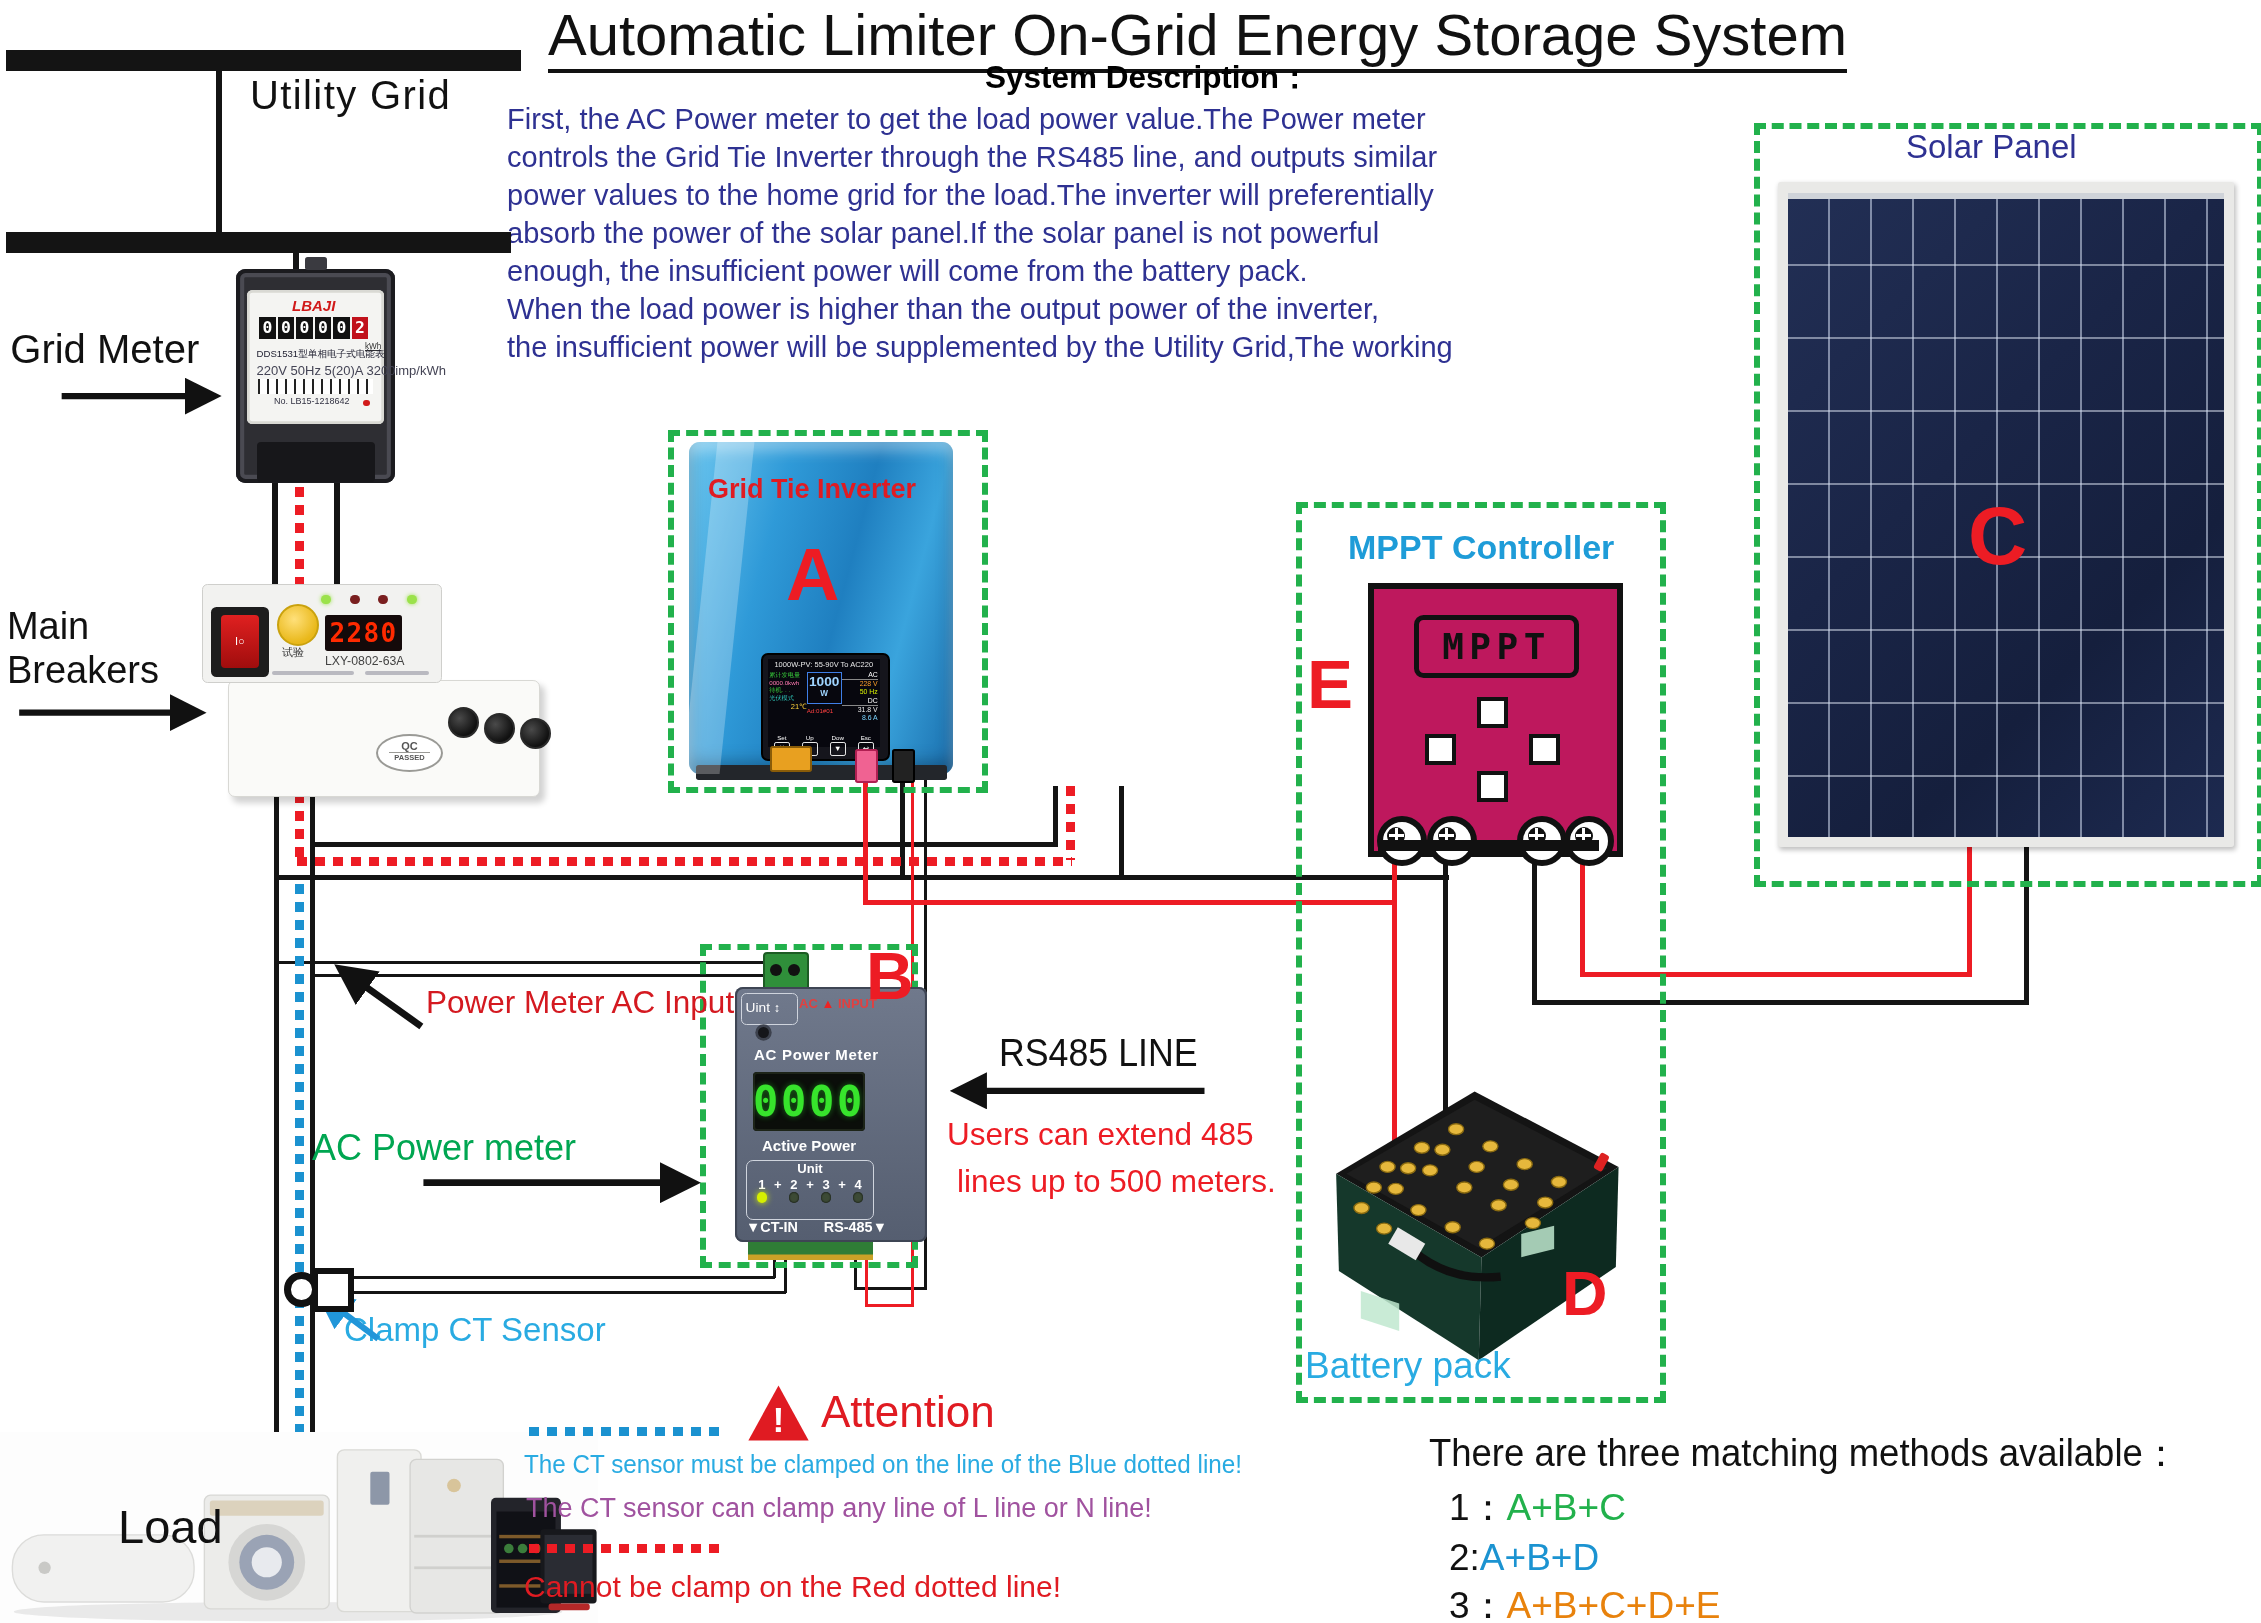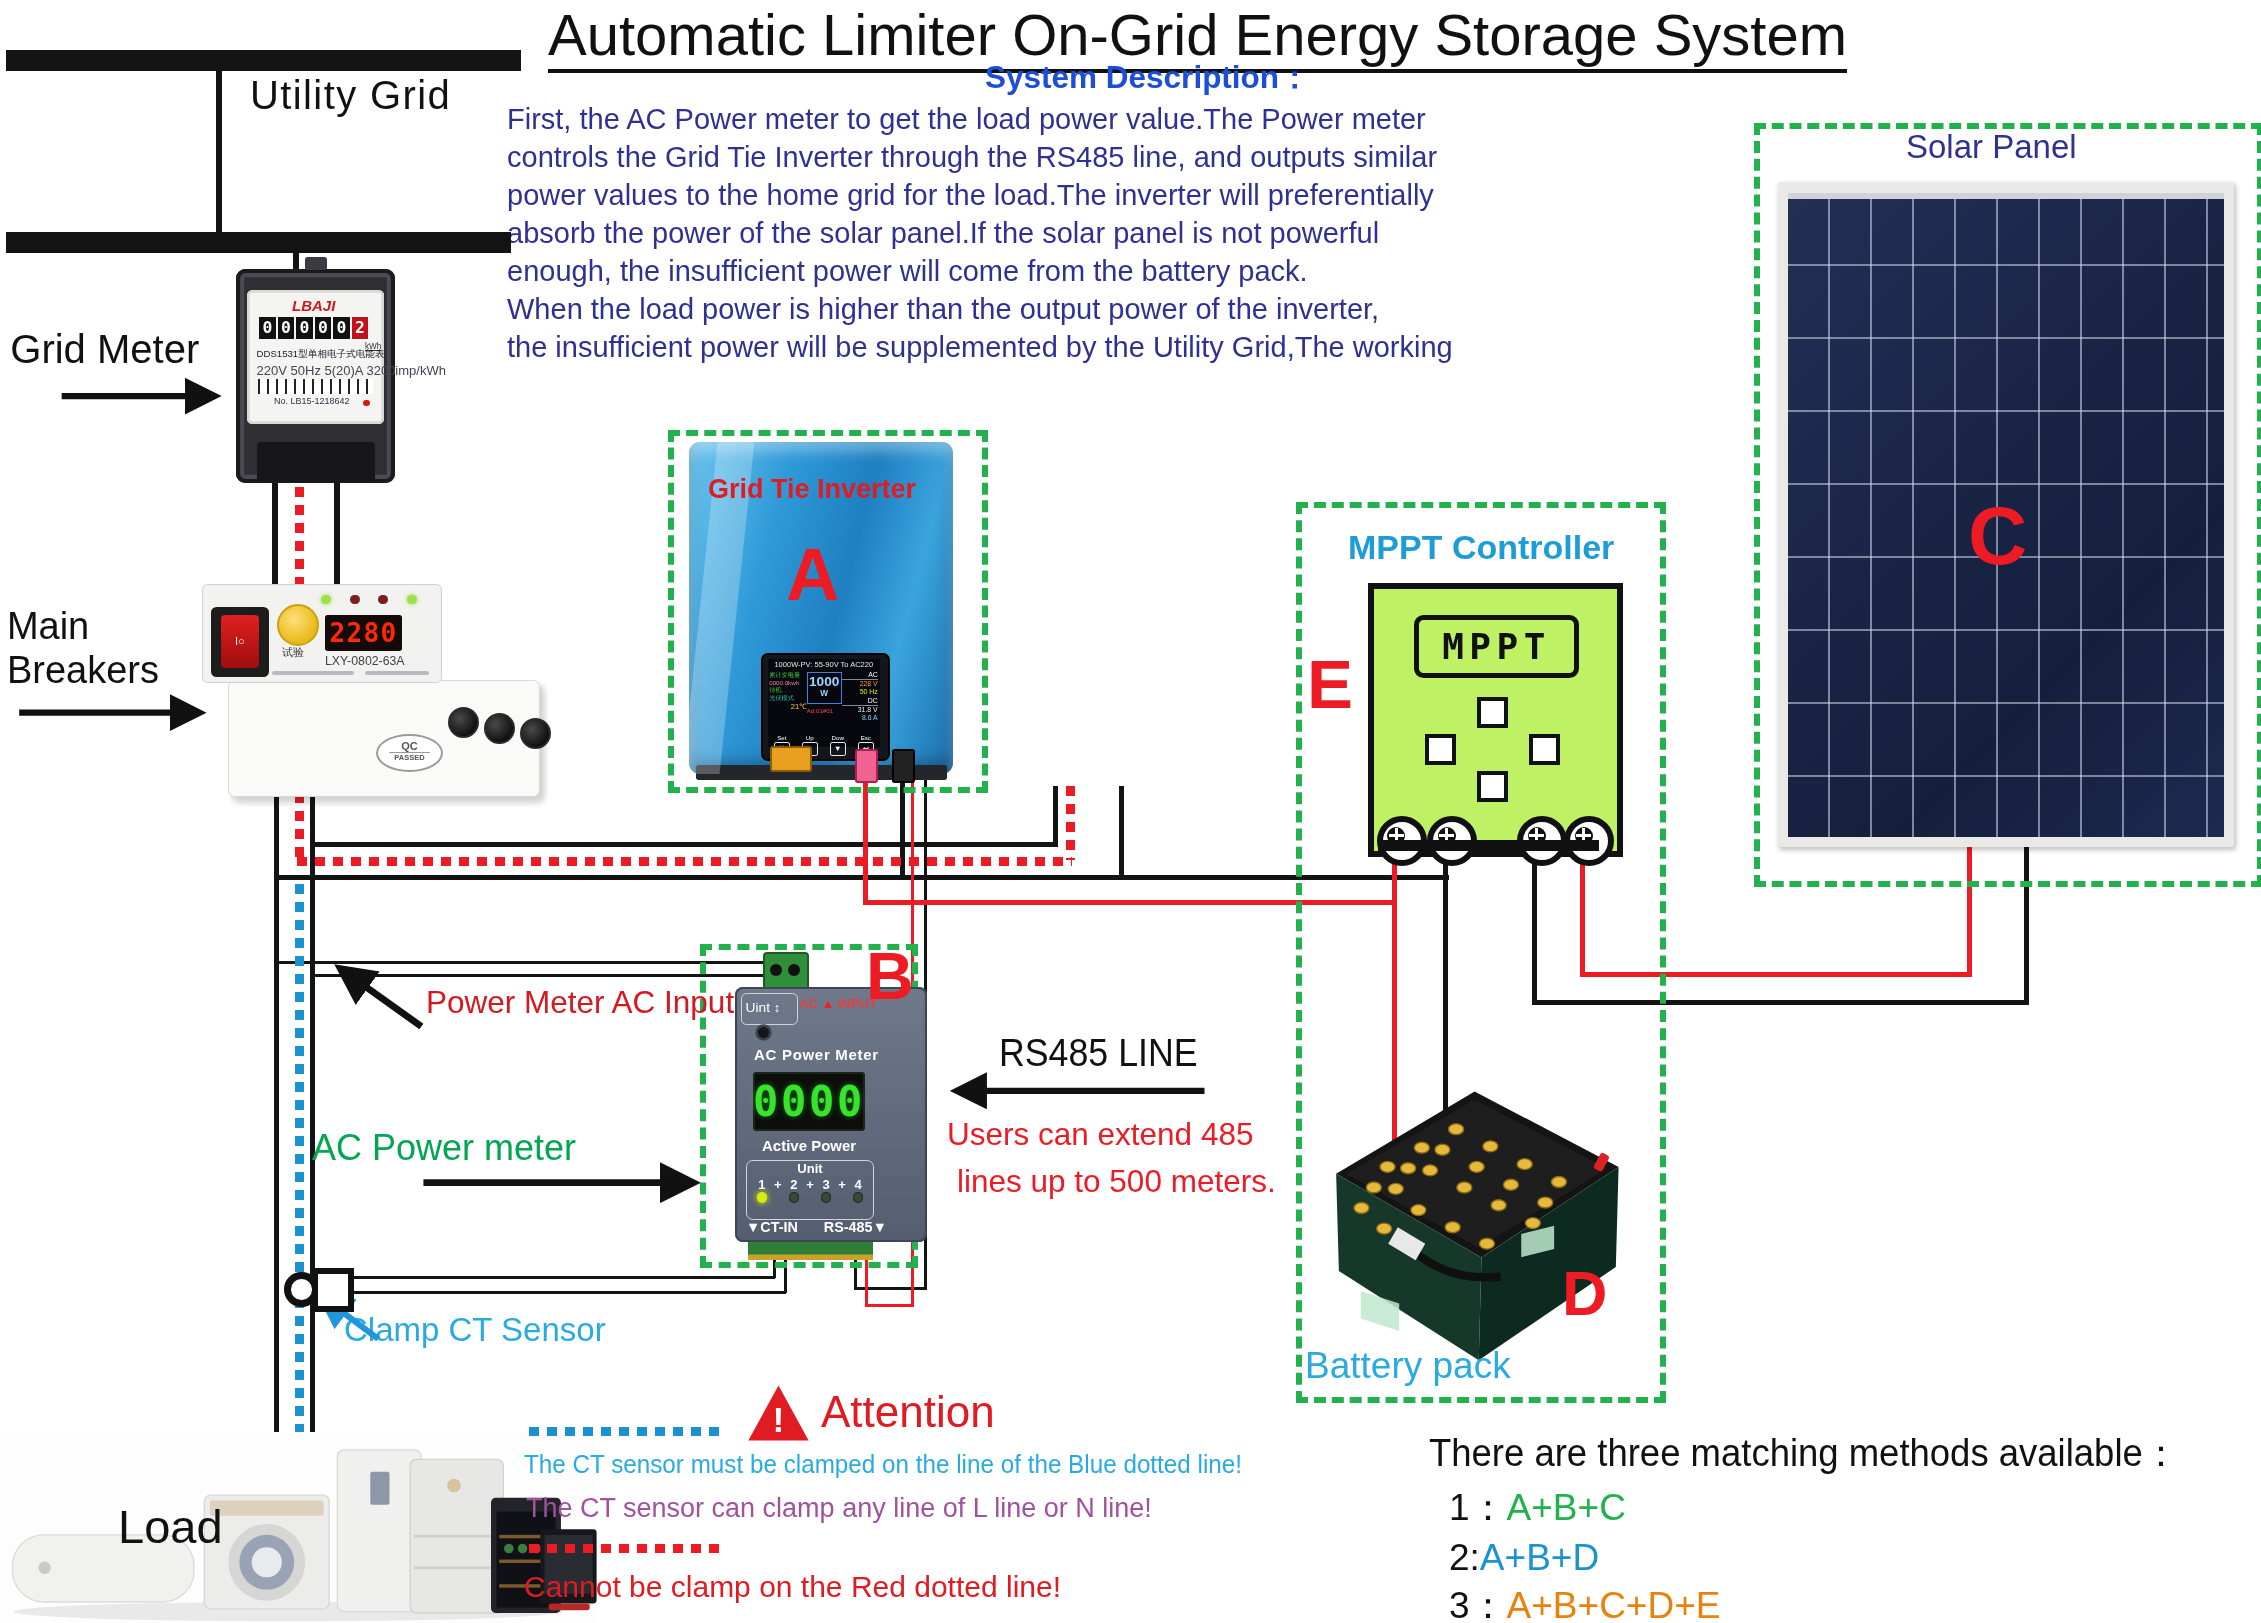--- a/index.html
+++ b/index.html
@@ -59,21 +59,21 @@
   .pm-disp{position:absolute;left:18px;top:85px;width:112px;height:59px;background:#0b0e0a;border-radius:4.1px;box-shadow:inset 0 0 0 2.1px #1d2418;text-align:center;}
   .pm-disp span{color:#37e42c;font-family:"DejaVu Sans Mono",monospace;font-weight:bold;font-size:42px;line-height:59px;letter-spacing:2.7px;text-shadow:0 0 6.9px #2dff2d66;}
   .pm-unitbox{position:absolute;left:11px;top:173px;width:126px;height:58px;border:1.4px solid #cfd4dd;border-radius:6.9px;color:#fff;}
   .pm-leds{display:flex;justify-content:space-around;align-items:center;padding:0 6.9px;margin-top:1.4px;}
   .pm-num{font-size:13px;font-weight:bold;}
   .dotled{width:10.3px;height:10.3px;border-radius:50%;background:#3c4a35;box-shadow:inset 0 0 2.1px #000;}
   .dotled.lit{background:#d6ef00;box-shadow:0 0 6.9px #d6ef00;}
   .pcb{position:absolute;left:748px;top:1242px;width:125px;height:18px;background:#2f7d36;z-index:2;
        box-shadow:inset 0 -5.5px 0 #c9a227;}
   
-  .mp{position:absolute;left:1368px;top:583px;width:243px;height:262px;background:#bef264;border:6.9px solid #111;z-index:3;}
+  .mp{position:absolute;left:1368px;top:583px;width:243px;height:262px;background:#be185d;border:6.9px solid #111;z-index:3;}
   .mp-tag{position:absolute;left:40px;top:26px;width:155px;height:53px;border:5.5px solid #111;border-radius:9.6px;text-align:center;font-weight:bold;font-size:36px;letter-spacing:5.5px;line-height:53px;color:#111;font-family:"DejaVu Sans Mono",monospace;}
   .sq{position:absolute;width:23px;height:23px;border:4.8px solid #111;background:#fff;}
   .mp-bar{position:absolute;left:4.1px;bottom:0px;width:221px;height:11px;background:#111;}
   .term{position:absolute;bottom:-15px;width:38px;height:38px;border:6.2px solid #111;border-radius:50%;background:#fff;}
   .term i{position:absolute;left:4.8px;top:4.8px;width:18px;height:18px;border-radius:50%;background:#111;}
   .term i:before,.term i:after{content:"";position:absolute;background:#fff;}
   .term i:before{left:1.4px;top:7.5px;width:15px;height:2.7px;}
   .term i:after{left:7.5px;top:1.4px;width:2.7px;height:15px;}
   .sp-frame{position:absolute;left:1778px;top:182px;width:456px;height:665px;background:#e9e9e7;border-radius:2.7px;box-shadow:1.4px 2.7px 5.5px rgba(0,0,0,.25);z-index:2;}
   .sp-cells{position:absolute;left:9.6px;top:11px;right:9.6px;bottom:9.6px;background:
@@ -83,21 +83,21 @@
   .sp-cells:before{content:"";position:absolute;left:0;top:0;width:100%;height:5.5px;background:#cfd3d9;}
   .c-green{color:#22b14c;} .c-blue{color:#1b93d1;} .c-orange{color:#e8820c;}
   .seven{font-family:"DejaVu Sans Mono",monospace;font-weight:bold;}
 </style>
 </head>
 <body>
 
 <div id="canvas">
 
   <div class="txt" style="left:548px;top:4.1px;font-size:58px;color:#111;border-bottom:4.8px solid #111;padding-bottom:2.7px;">Automatic Limiter On-Grid Energy Storage System</div>
-  <div class="txt" style="left:985px;top:60px;font-size:31.5px;font-weight:bold;color:#1d4ed8;">System Description：</div>
+  <div class="txt" style="left:985px;top:60px;font-size:31.5px;font-weight:bold;color:#000000;">System Description：</div>
   <div class="abs" style="left:507px;top:100px;color:#2e3192;font-size:29px;line-height:38px;">
     <div>First, the AC Power meter to get the load power value.The Power meter</div>
     <div>controls the Grid Tie Inverter through the RS485 line, and outputs similar</div>
     <div>power values to the home grid for the load.The inverter will preferentially</div>
     <div>absorb the power of the solar panel.If the solar panel is not powerful</div>
     <div>enough, the insufficient power will come from the battery pack.</div>
     <div>When the load power is higher than the output power of the inverter,</div>
     <div>the insufficient power will be supplemented by the Utility Grid,The working</div>
   </div>
 

